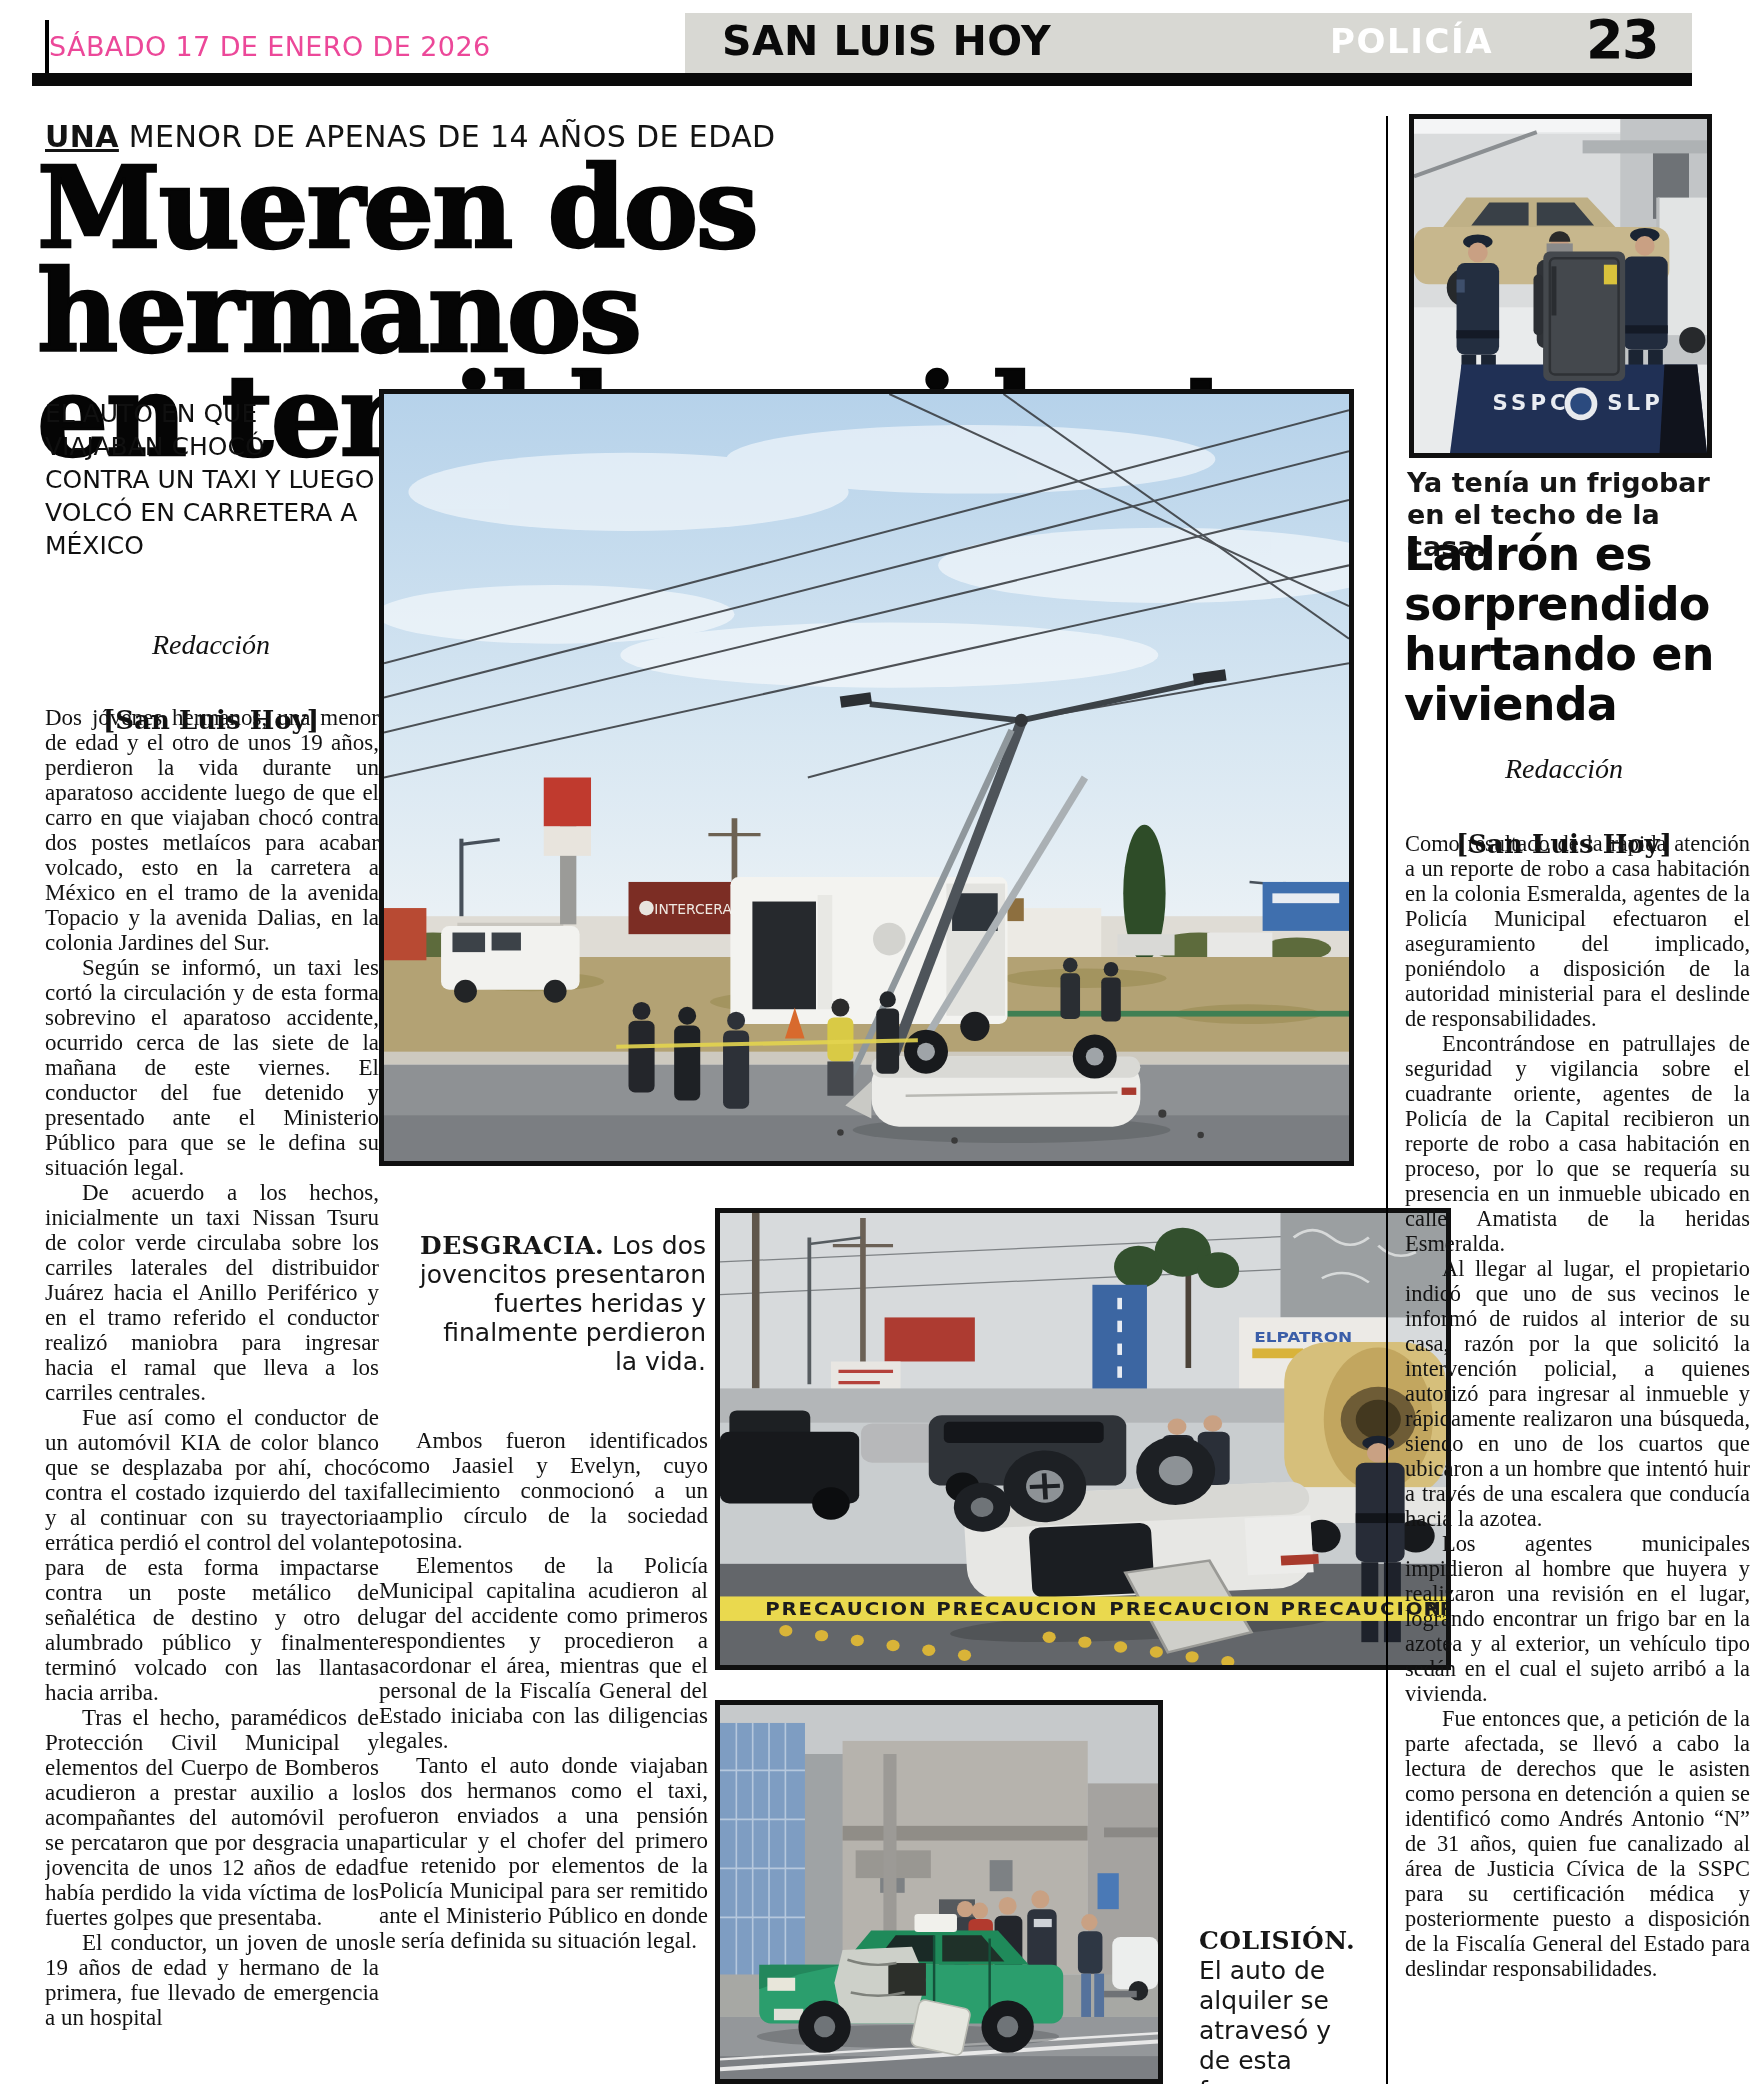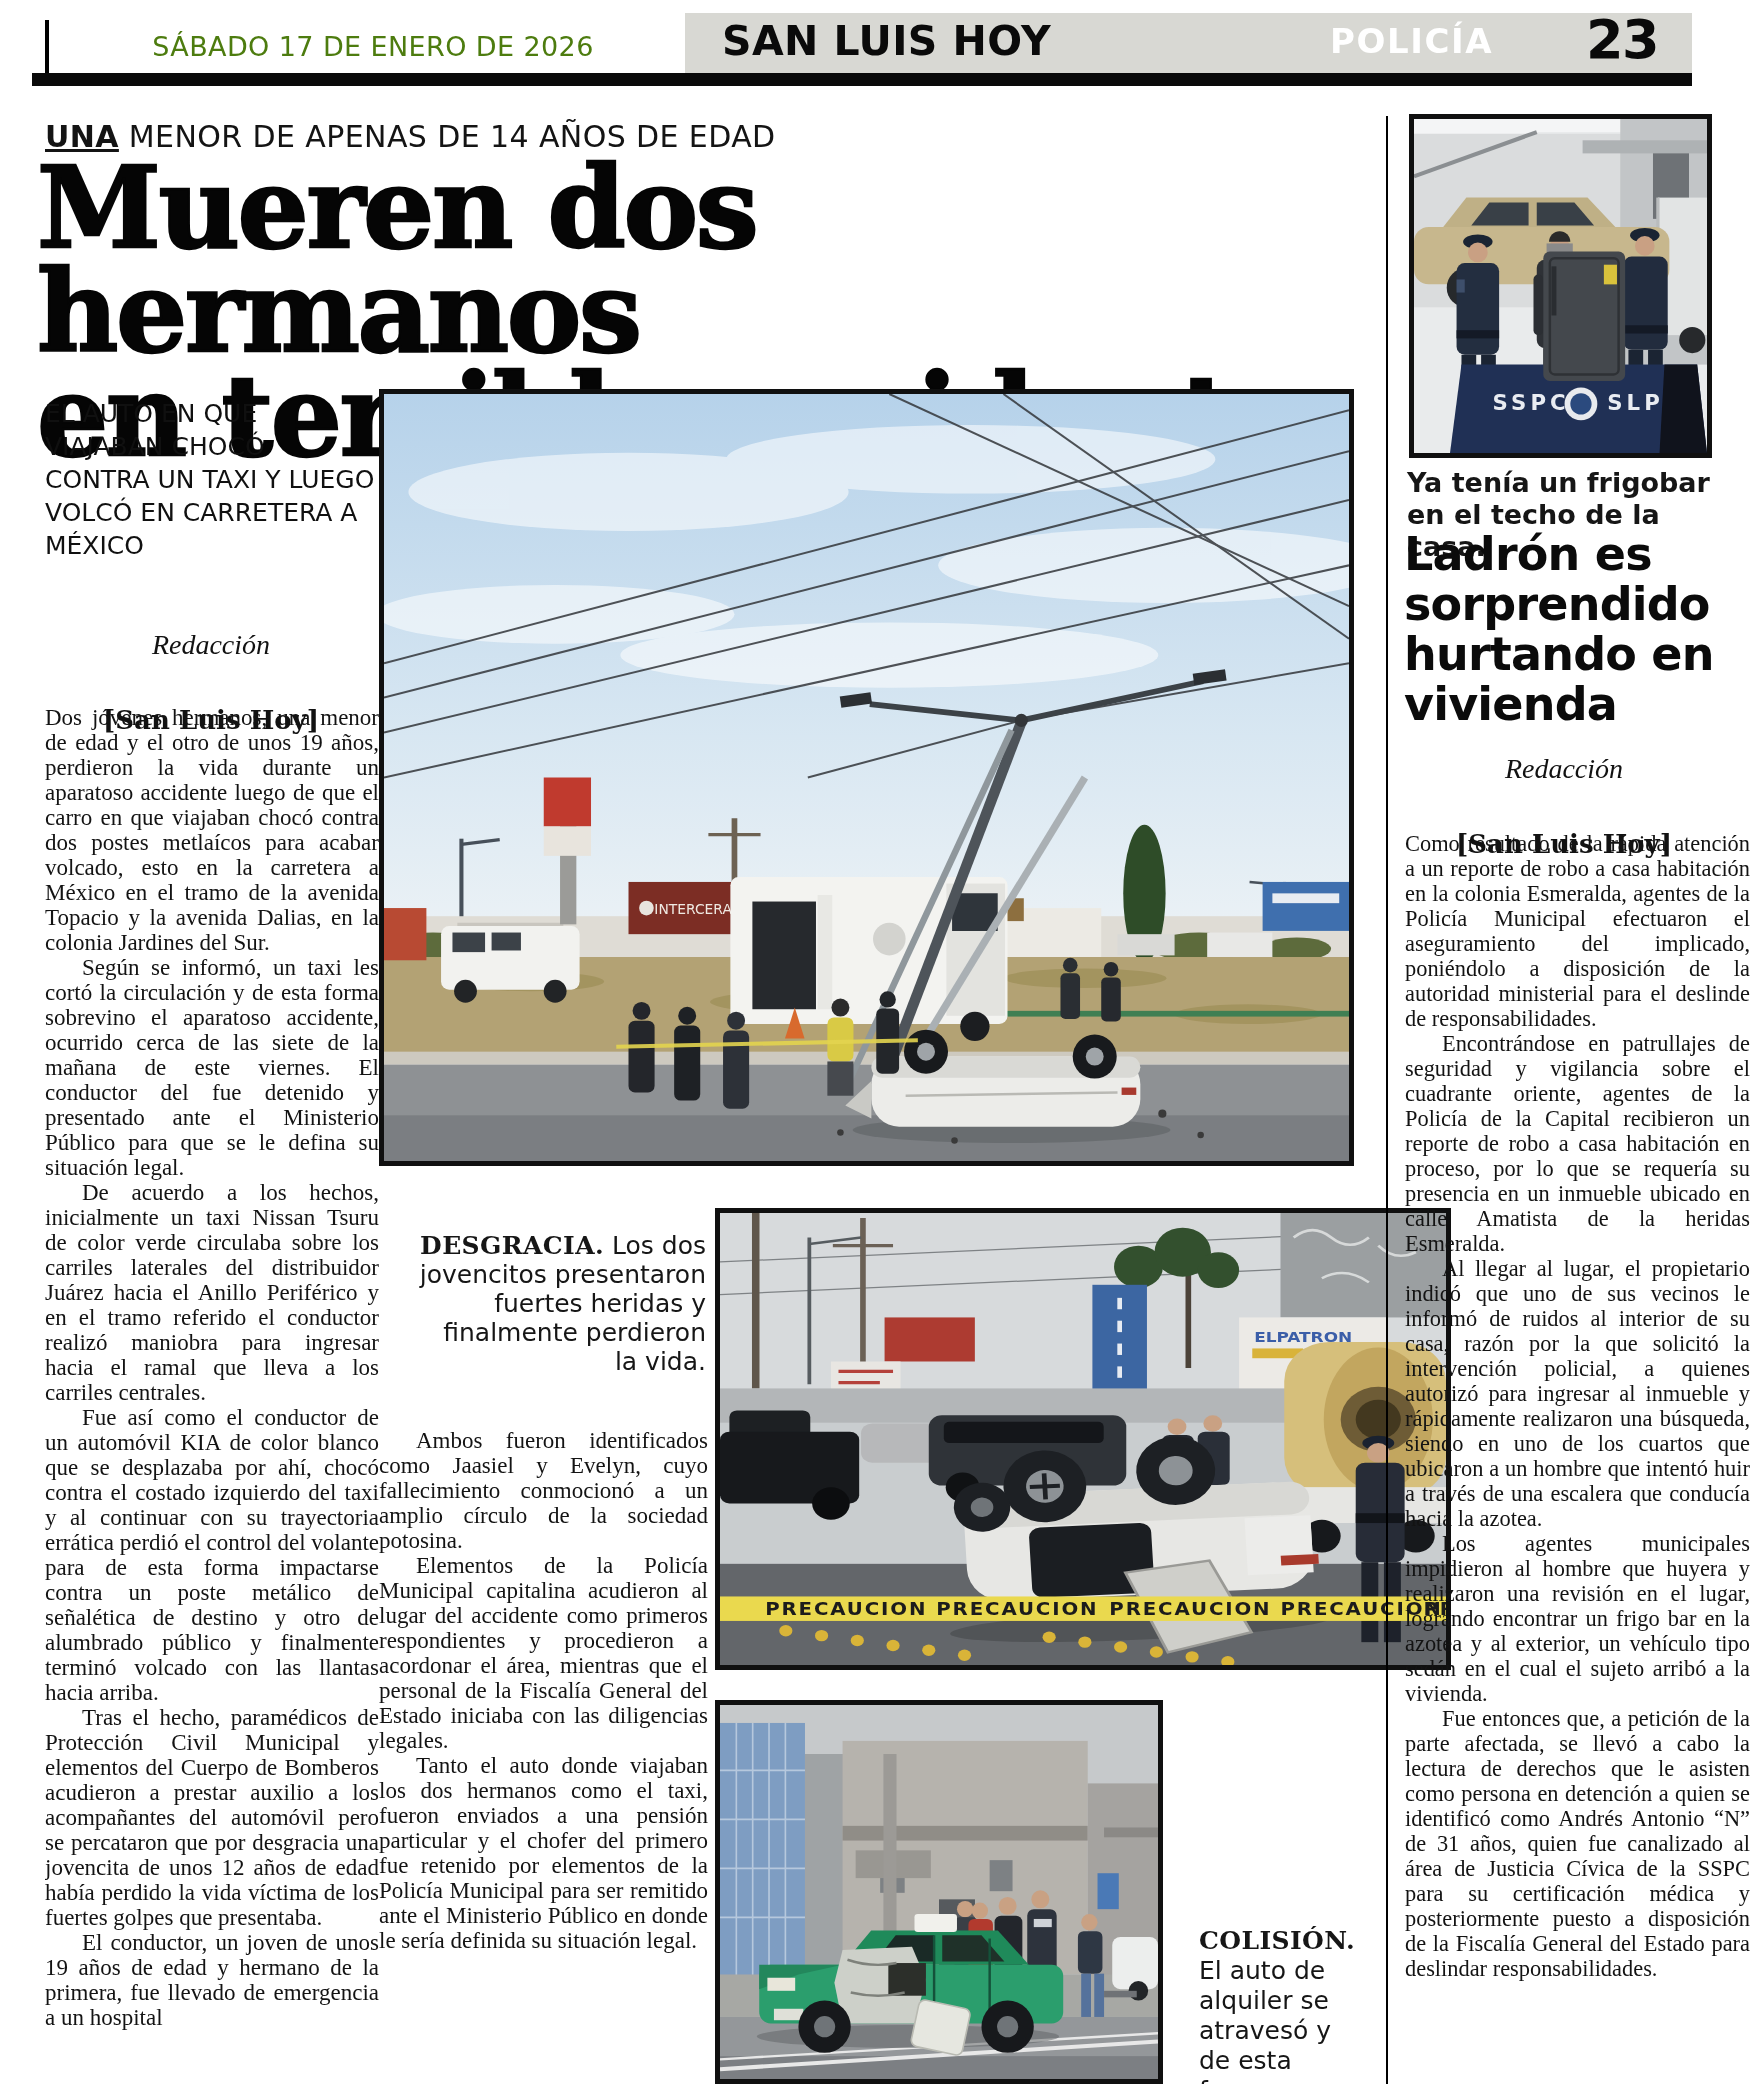--- a/index.html
+++ b/index.html
@@ -4,22 +4,22 @@
 <style>
   * { margin:0; padding:0; box-sizing:border-box; }
   html,body { width:1756px; height:2084px; background:#ffffff; }
   #page { position:relative; width:1756px; height:2084px; background:#ffffff; overflow:hidden;
           font-family:"Liberation Serif", serif; color:#121212; }
   .abs { position:absolute; }
 
   
   .date-box { left:45px; top:19.5px; width:656px; height:54px;
     border-left:4.1px solid #000; border-right:4.1px solid #000;
-    display:flex; align-items:center; justify-content:center;
-    font-family:"DejaVu Sans", sans-serif; font-size:27px; letter-spacing:0.4px; color:#4d7c0f; }
+    display:flex; align-items:center; 
+    font-family:"DejaVu Sans", sans-serif; font-size:27px; letter-spacing:0.4px; color:#ec4899; }
   .gray-bar { left:685px; top:13px; width:1007px; height:60px; background:#d8d8d3; }
   .masthead { position:absolute; left:37px; top:50%; transform:translateY(-54%);
     font-family:"DejaVu Sans", sans-serif; font-weight:bold; font-size:41px; letter-spacing:0.4px; color:#0a0a0a; }
   .section-label { position:absolute; left:645px; top:50%; transform:translateY(-54%);
     font-family:"DejaVu Sans", sans-serif; font-weight:bold; font-size:34px; letter-spacing:1.6px; color:#ffffff; }
   .page-number { position:absolute; right:34px; top:50%; transform:translateY(-55%);
     font-family:"DejaVu Sans", sans-serif; font-weight:bold; font-size:54px; letter-spacing:-1.6px; color:#0a0a0a; }
   .black-bar { left:32px; top:73px; width:1660px; height:13px; background:#0a0a0a; }
 
   

